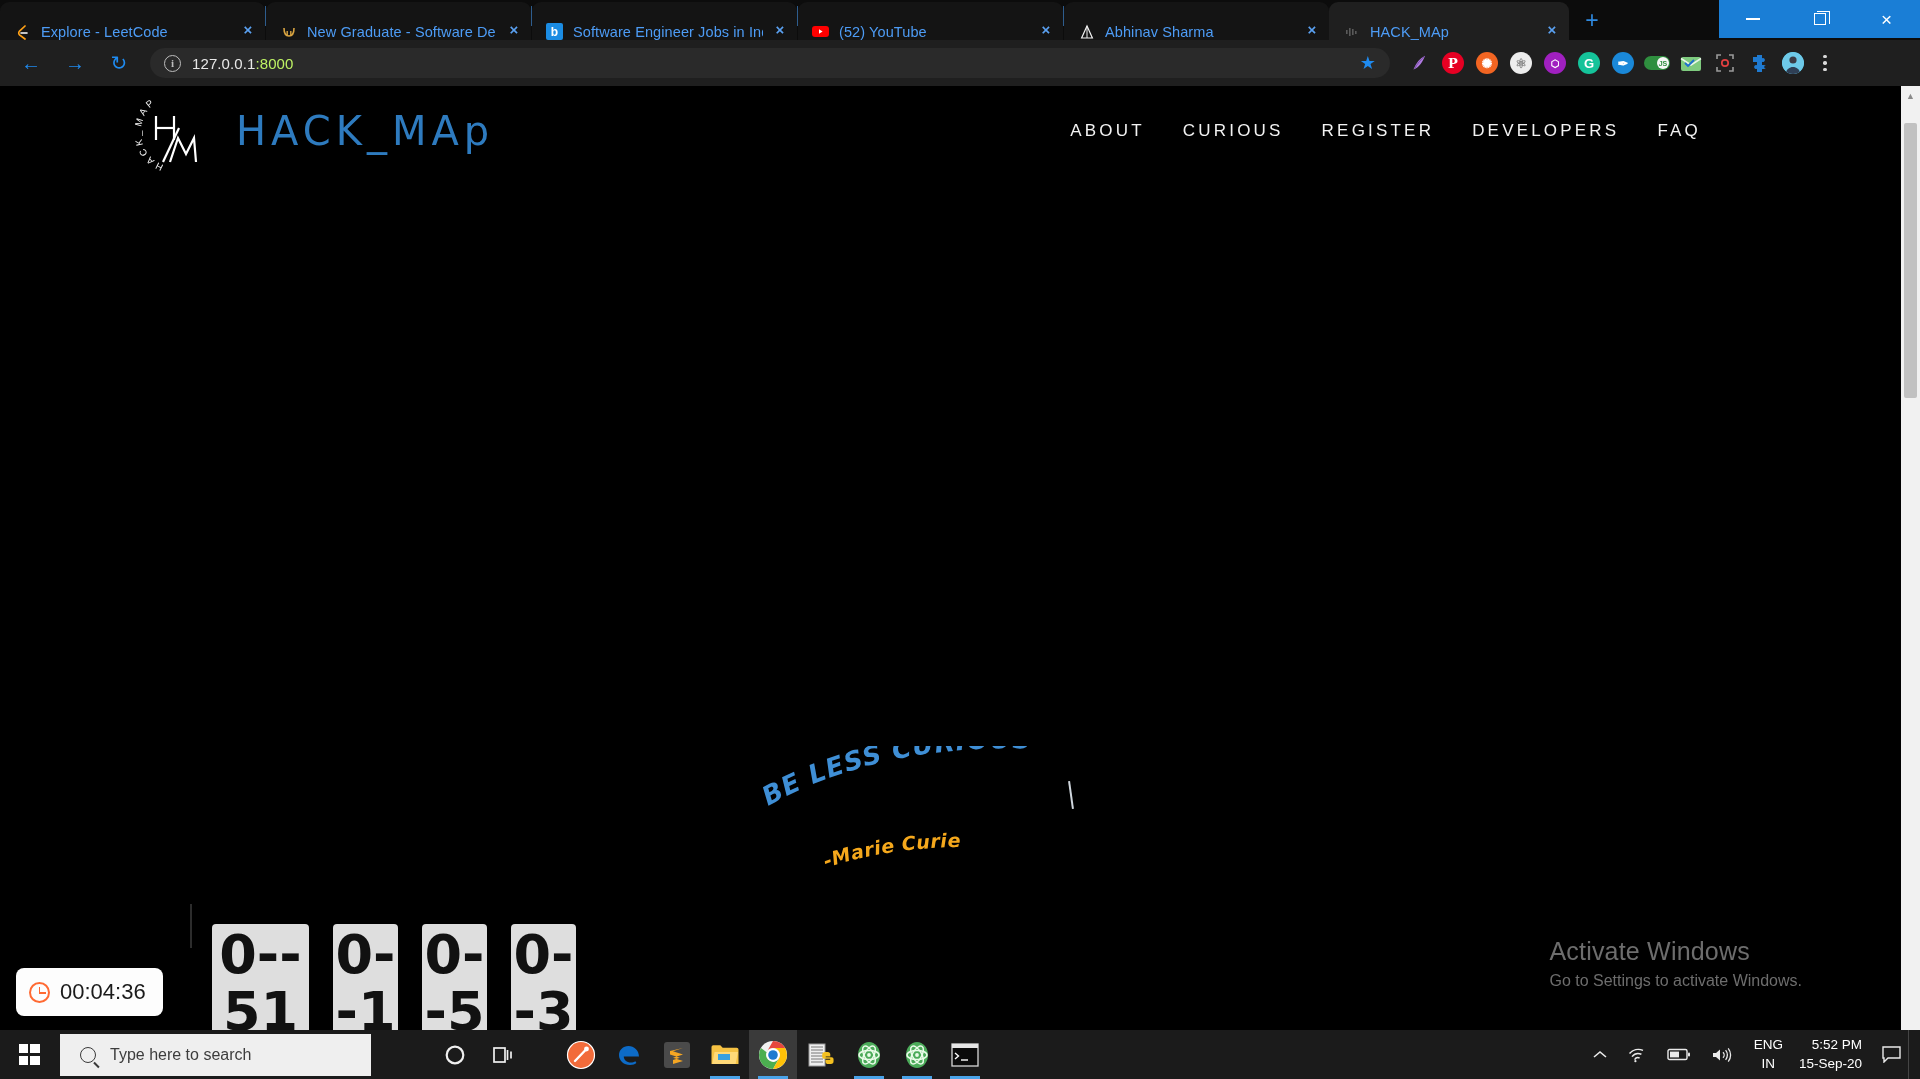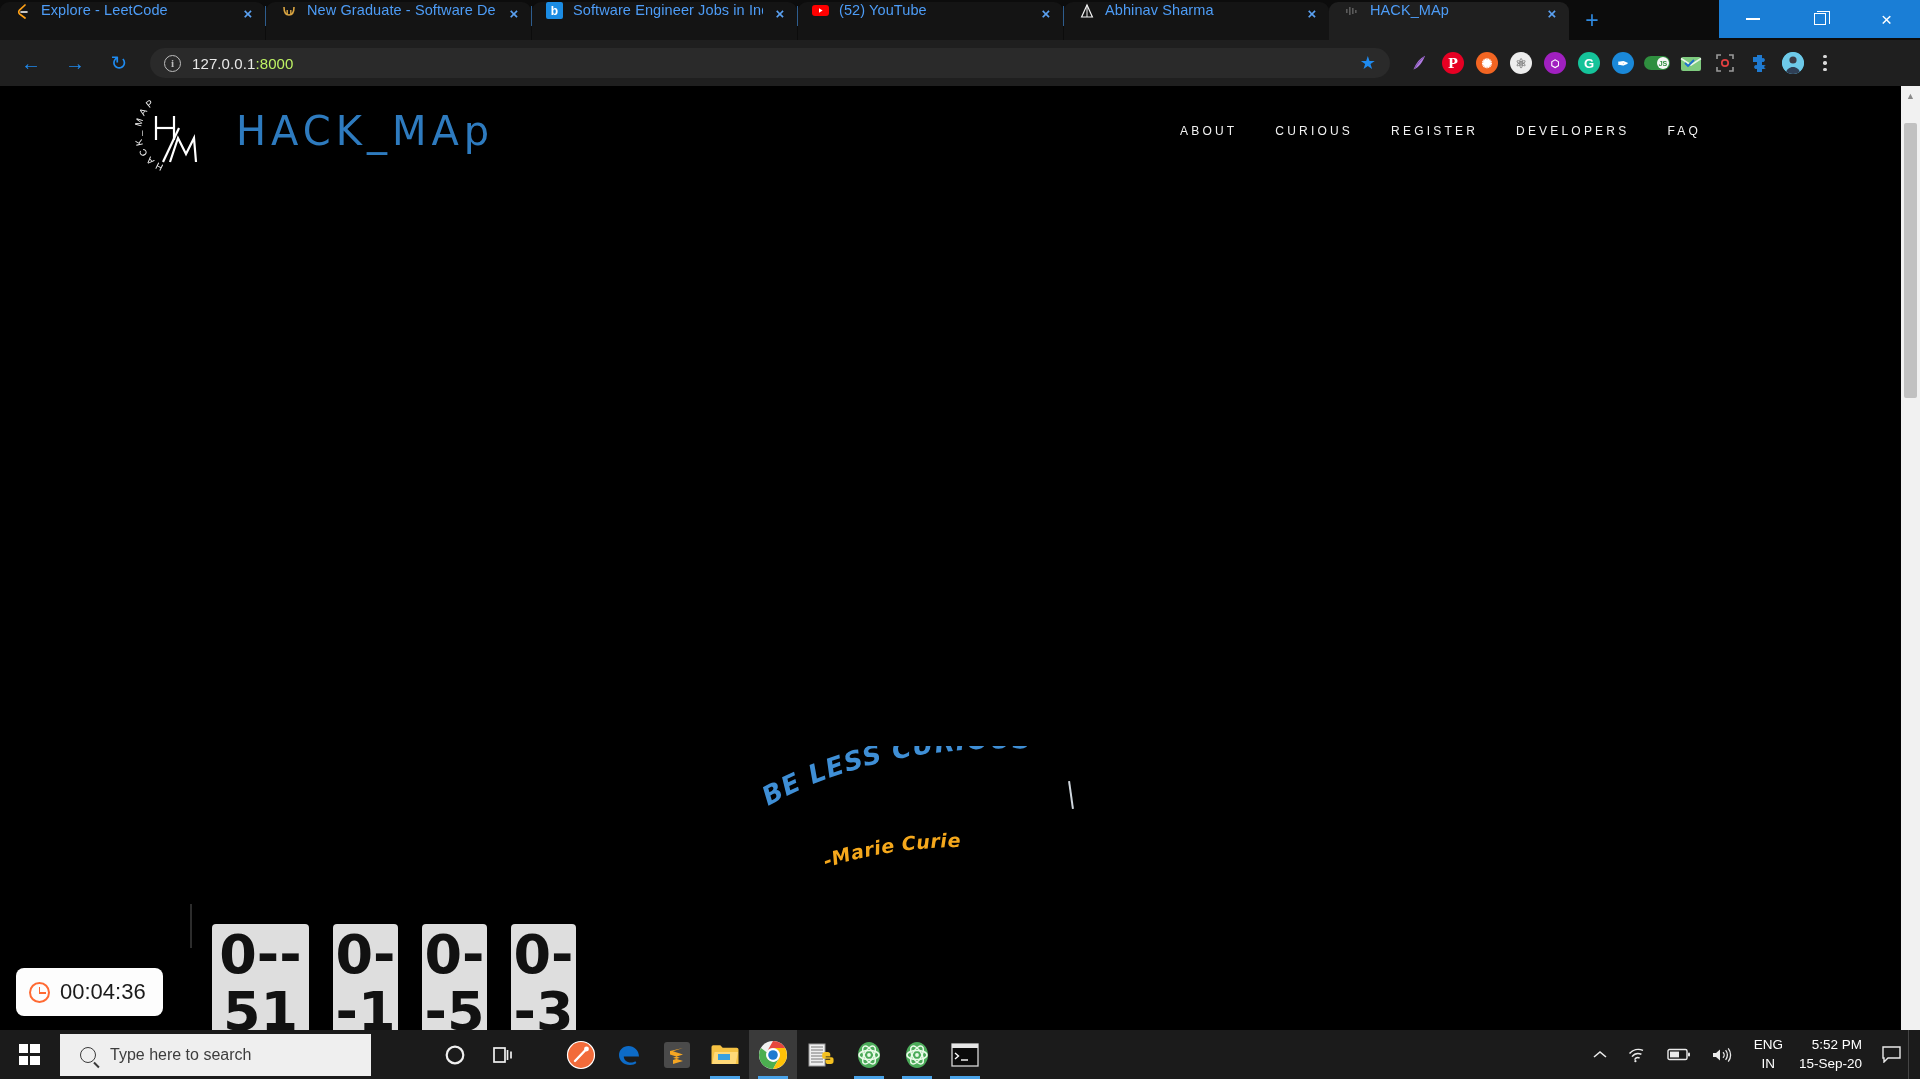--- a/index.html
+++ b/index.html
@@ -13,21 +13,21 @@
   #screen { position: relative; width: 1920px; height: 1079px; background:#000; }
 
   
   .tabstrip {
     position: absolute; top: 0; left: 0; width: 1920px; height: 40px;
     background: #0c0c0c;
     display: flex; align-items: flex-end;
   }
   .tab {
     position: relative;
-    height: 38px; display: flex; align-items: flex-start;
+    height: 38px; display: flex; align-items: flex-end;
     padding: 0 6px 0 14px;
     border-radius: 9px 9px 0 0;
     cursor: default; flex: 0 0 auto;
     overflow: hidden;
   }
   .tab.inactive { background: #141414; }
   .tab.active { background: #1f1f1f; }
   .tab .tab-fav {
     width: 17px; height: 17px; flex: 0 0 17px; margin-right: 10px;
     display: flex; align-items: center; justify-content: center;
@@ -121,21 +121,21 @@
   }
   .brand { display:flex; align-items:center; margin-left: 134px; }
   .logo-wrap { position: relative; width: 76px; height: 86px; flex:0 0 76px; }
   .logo-wrap svg { position:absolute; left:0; top:0; }
   .brand-name {
     margin-left: 26px; font-size: 40px; letter-spacing: 5px;
     color: #2e7bbf; font-weight: 400; font-family:"DejaVu Sans", sans-serif;
   }
   .site-nav { margin-left: auto; margin-right: 200px; display:flex; align-items:center; gap: 38px; }
   .nav-item {
-    color: #f2f2f2; font-size: 12px; letter-spacing: 3.2px;
+    color: #f2f2f2; font-size: 17px; letter-spacing: 3.2px;
     font-weight: 500; white-space:nowrap;
   }
 
   
   .quote-area { position:absolute; left:0; top:0; width:1901px; height:950px; pointer-events:none;}
   .quote-svg { position:absolute; left: 760px; top: 660px; }
   .caret {
     position:absolute; left: 1070px; top: 695px;
     width:2px; height: 28px; background:#cfd6dd;
     transform: rotate(-8deg);
@@ -423,20 +423,24 @@
         <span class="cd-val">0--17</span>
       </div>
       <div class="cd-tile narrow">
         <span class="cd-val">0--52</span>
       </div>
       <div class="cd-tile narrow">
         <span class="cd-val">0--35</span>
       </div>
     </div>
 
+    <div class="activate">
+      <div class="a1">Activate Windows</div>
+      <div class="a2">Go to Settings to activate Windows.</div>
+    </div>
 
     <div class="sb">
       <div class="sb-up">▲</div>
       <div class="sb-track">
         <div class="sb-thumb"></div>
       </div>
     </div>
   </div>
 
   <div class="timer">

